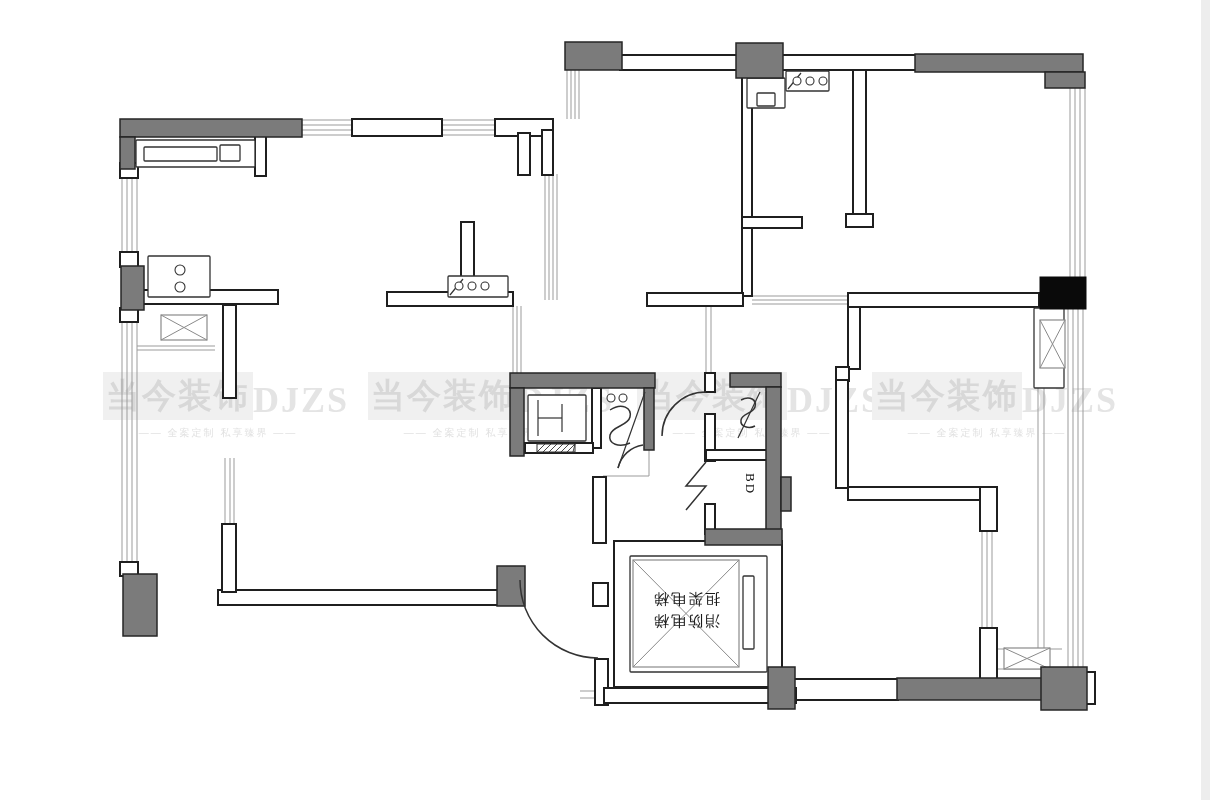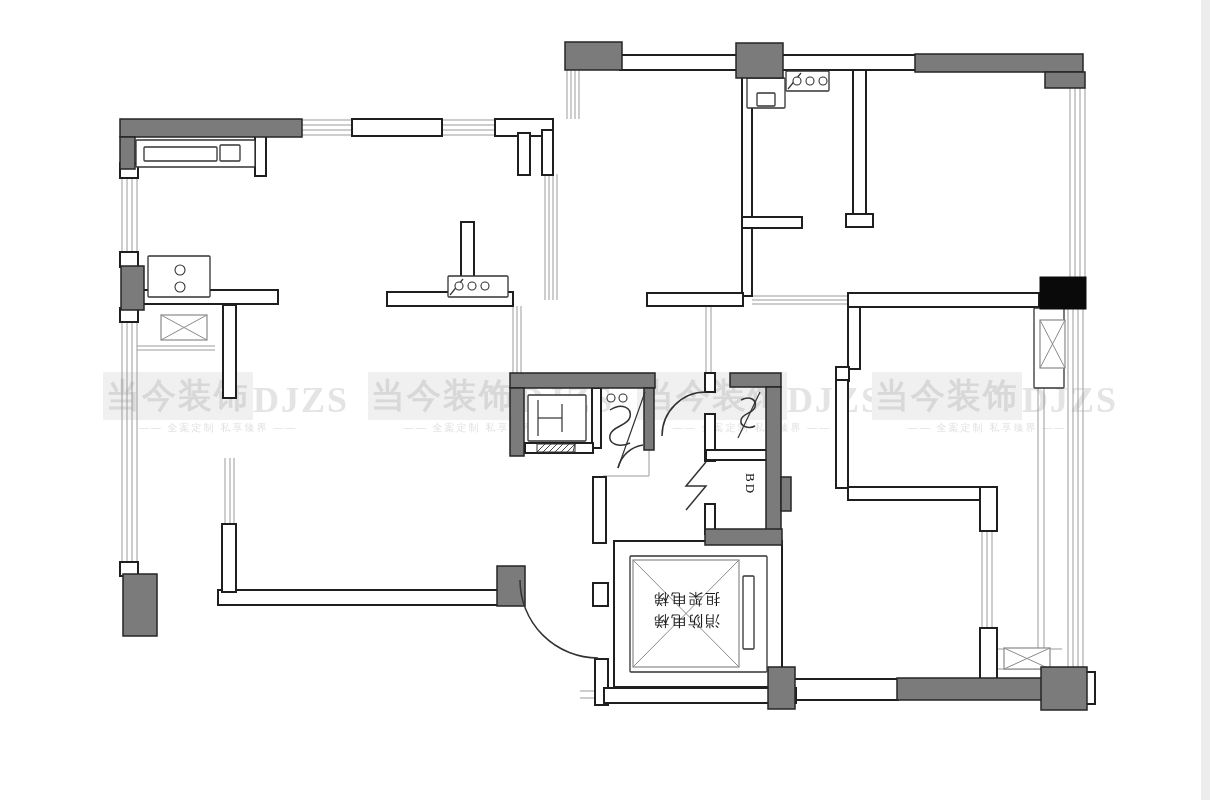--- a/index.html
+++ b/index.html
@@ -5,21 +5,21 @@
   html,body{margin:0;padding:0;background:#fff;width:1210px;height:800px;overflow:hidden;
     font-family:"Liberation Sans","DejaVu Sans",sans-serif;}
   .page{position:relative;width:1210px;height:800px;background:#ffffff;}
   .right-edge{position:absolute;top:0;right:0;width:9px;height:100%;background:#ededed;}
   
   #watermark-layer{position:absolute;left:0;top:0;width:100%;height:100%;}
   .wm{position:absolute;width:240px;text-align:left;white-space:nowrap;}
   .wm-row{display:flex;align-items:center;}
   .wm-brand{font-size:34px;font-weight:bold;letter-spacing:2px;color:#d8d8d8;background:#f0f0f0;padding:1px 3px;}
   .wm-logo{font-size:36px;font-weight:bold;letter-spacing:2px;color:#e4e4e4;font-family:"Liberation Serif","DejaVu Serif",serif;margin-top:8px;}
-  .wm-tagline{font-size:10px;letter-spacing:2px;color:#e2e2e2;text-align:center;width:230px;}
+  .wm-tagline{margin-top:5px;font-size:10px;letter-spacing:2px;color:#e2e2e2;text-align:center;width:230px;}
   
   #plan{position:absolute;left:0;top:0;}
   
   .title-bar{position:absolute;left:0;right:0;top:744px;text-align:center;}
   .title-text{font-size:24px;font-weight:bold;letter-spacing:5px;color:#111;
      font-family:"Liberation Serif","DejaVu Serif",serif;}
 </style>
 </head>
 <body>
 

